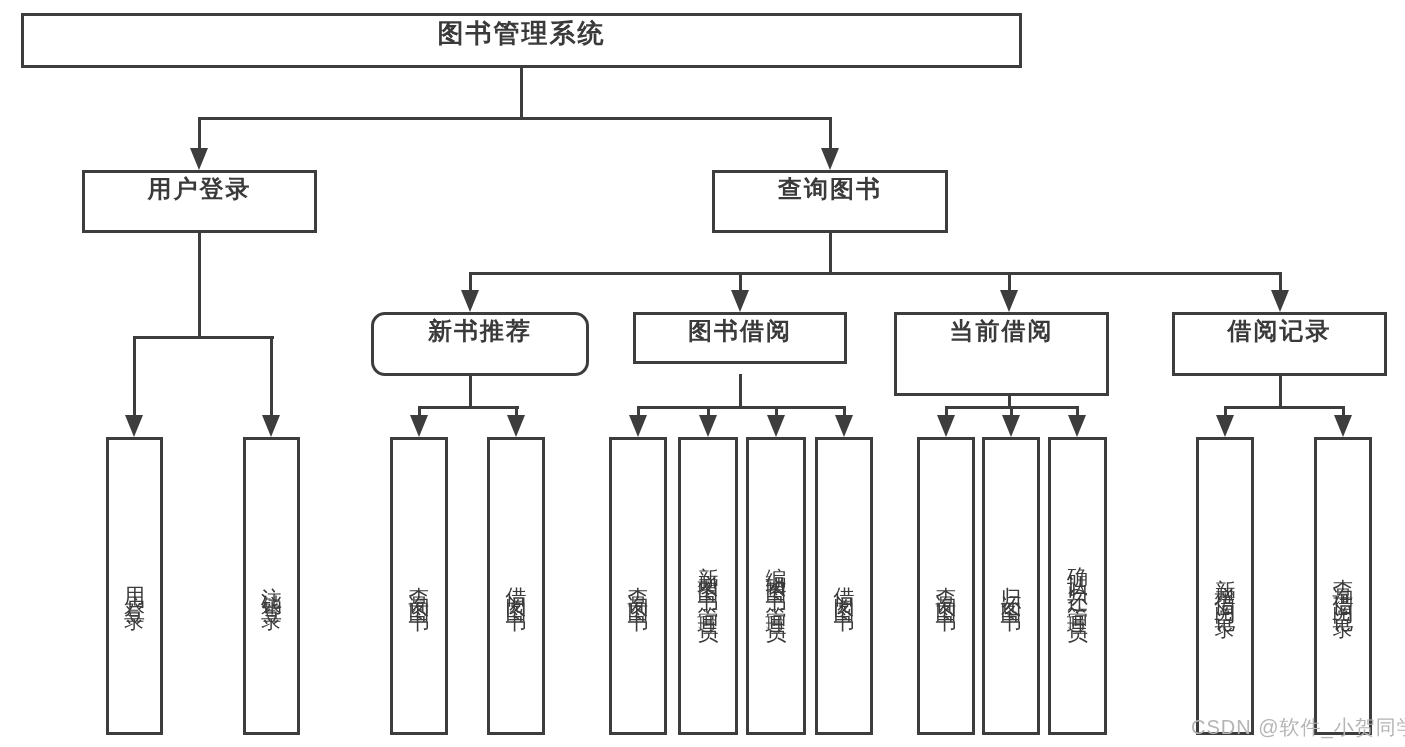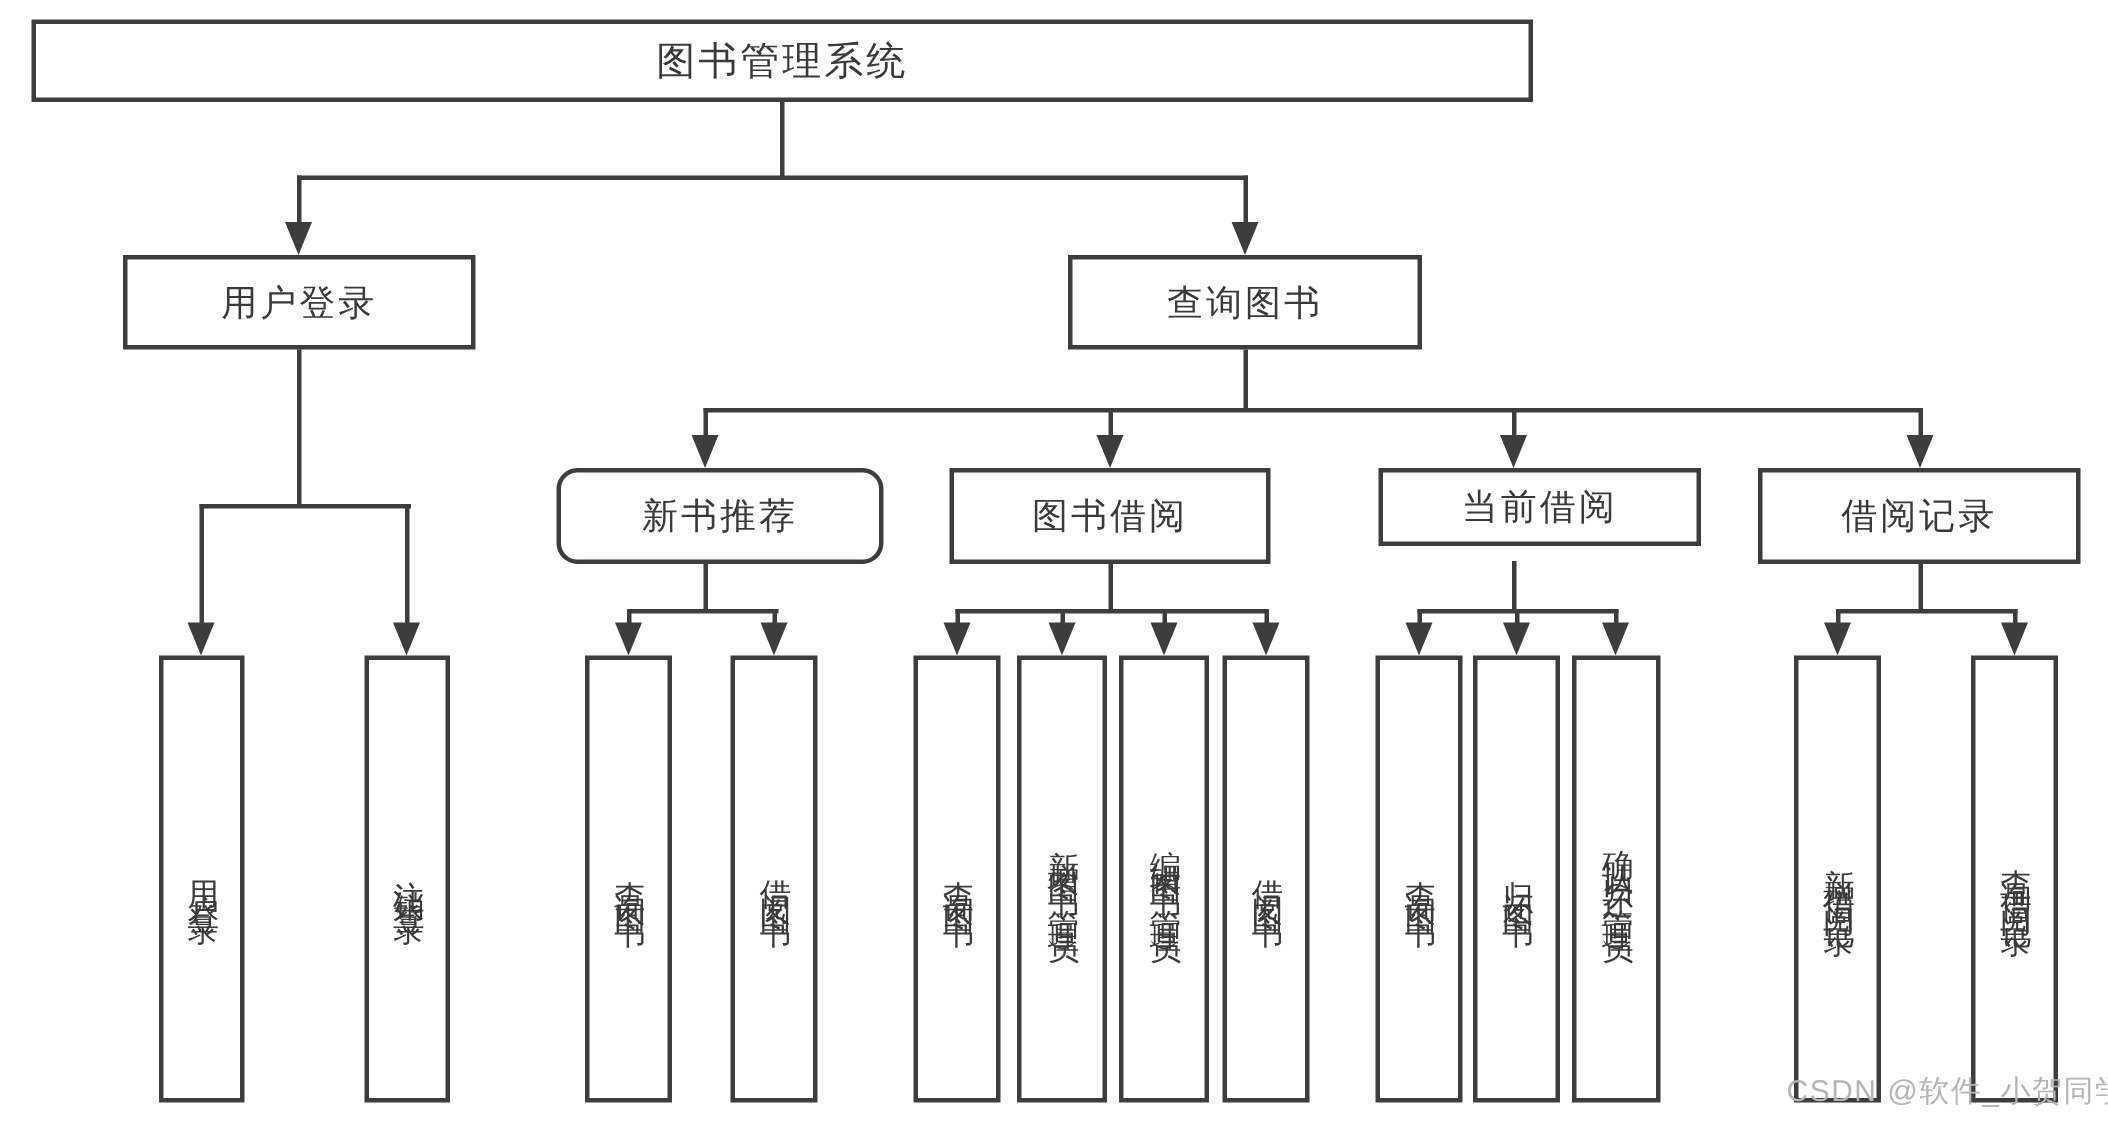--- a/index.html
+++ b/index.html
@@ -11,23 +11,24 @@
   #canvas{
     position:relative;
     width:1405px;height:747px;
     background:#fff;
     overflow:hidden;
     font-family:"Liberation Sans","DejaVu Sans",sans-serif;
   }
   .hnode{
     position:absolute;box-sizing:border-box;
     border:3px solid var(--line);background:#fff;
-    display:flex;align-items:center;justify-content:center;
+    display:flex;align-items:flex-start;justify-content:center;
     color:var(--text);font-size:24px;letter-spacing:2px;
     z-index:2;
+    font-weight:bold;
   }
   .root-node{font-size:26px;}
   .leaf{
     position:absolute;box-sizing:border-box;
     border:3px solid var(--line);background:#fff;
     display:flex;align-items:center;justify-content:center;
     z-index:2;
   }
   .vtext{
     writing-mode:vertical-rl;
@@ -120,24 +121,24 @@
   <div class="hnode" style="left:82px;top:170px;width:235px;height:63px;">
     <span>用户登录</span>
   </div>
   <div class="hnode" style="left:712px;top:170px;width:236px;height:63px;">
     <span>查询图书</span>
   </div>
 
   <div class="hnode" style="left:371px;top:312px;width:218px;height:64px;border-radius:14px;">
     <span>新书推荐</span>
   </div>
-  <div class="hnode" style="left:633px;top:312px;width:214px;height:64px;">
+  <div class="hnode" style="left:633px;top:312px;width:214px;height:52px;">
     <span>图书借阅</span>
   </div>
-  <div class="hnode" style="left:919px;top:312px;width:215px;height:52px;">
+  <div class="hnode" style="left:894px;top:312px;width:215px;height:84px;">
     <span>当前借阅</span>
   </div>
   <div class="hnode" style="left:1172px;top:312px;width:215px;height:64px;">
     <span>借阅记录</span>
   </div>
 
   <div class="leaf" style="left:106px;top:437px;width:57px;height:298px;">
     <span class="vtext">用户登录</span>
   </div>
   <div class="leaf" style="left:243px;top:437px;width:57px;height:298px;">

